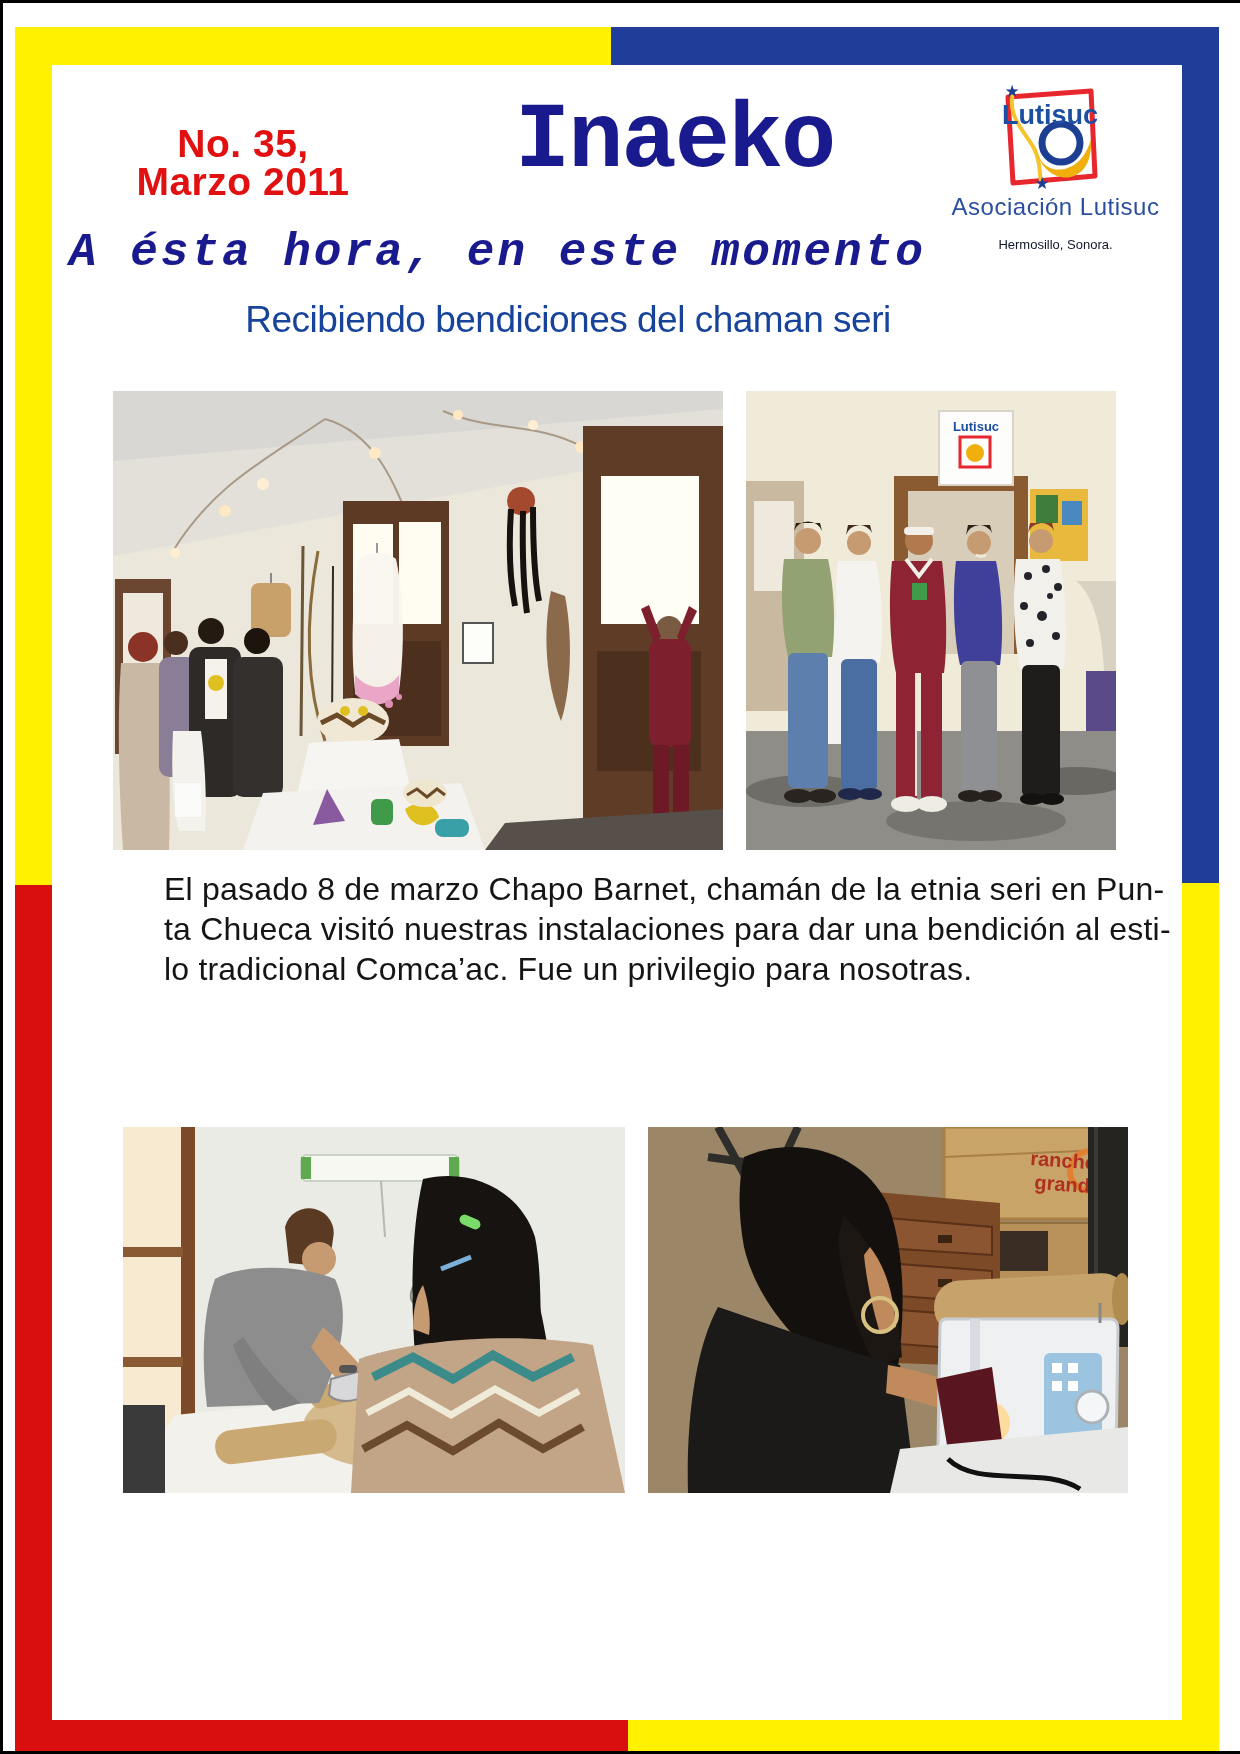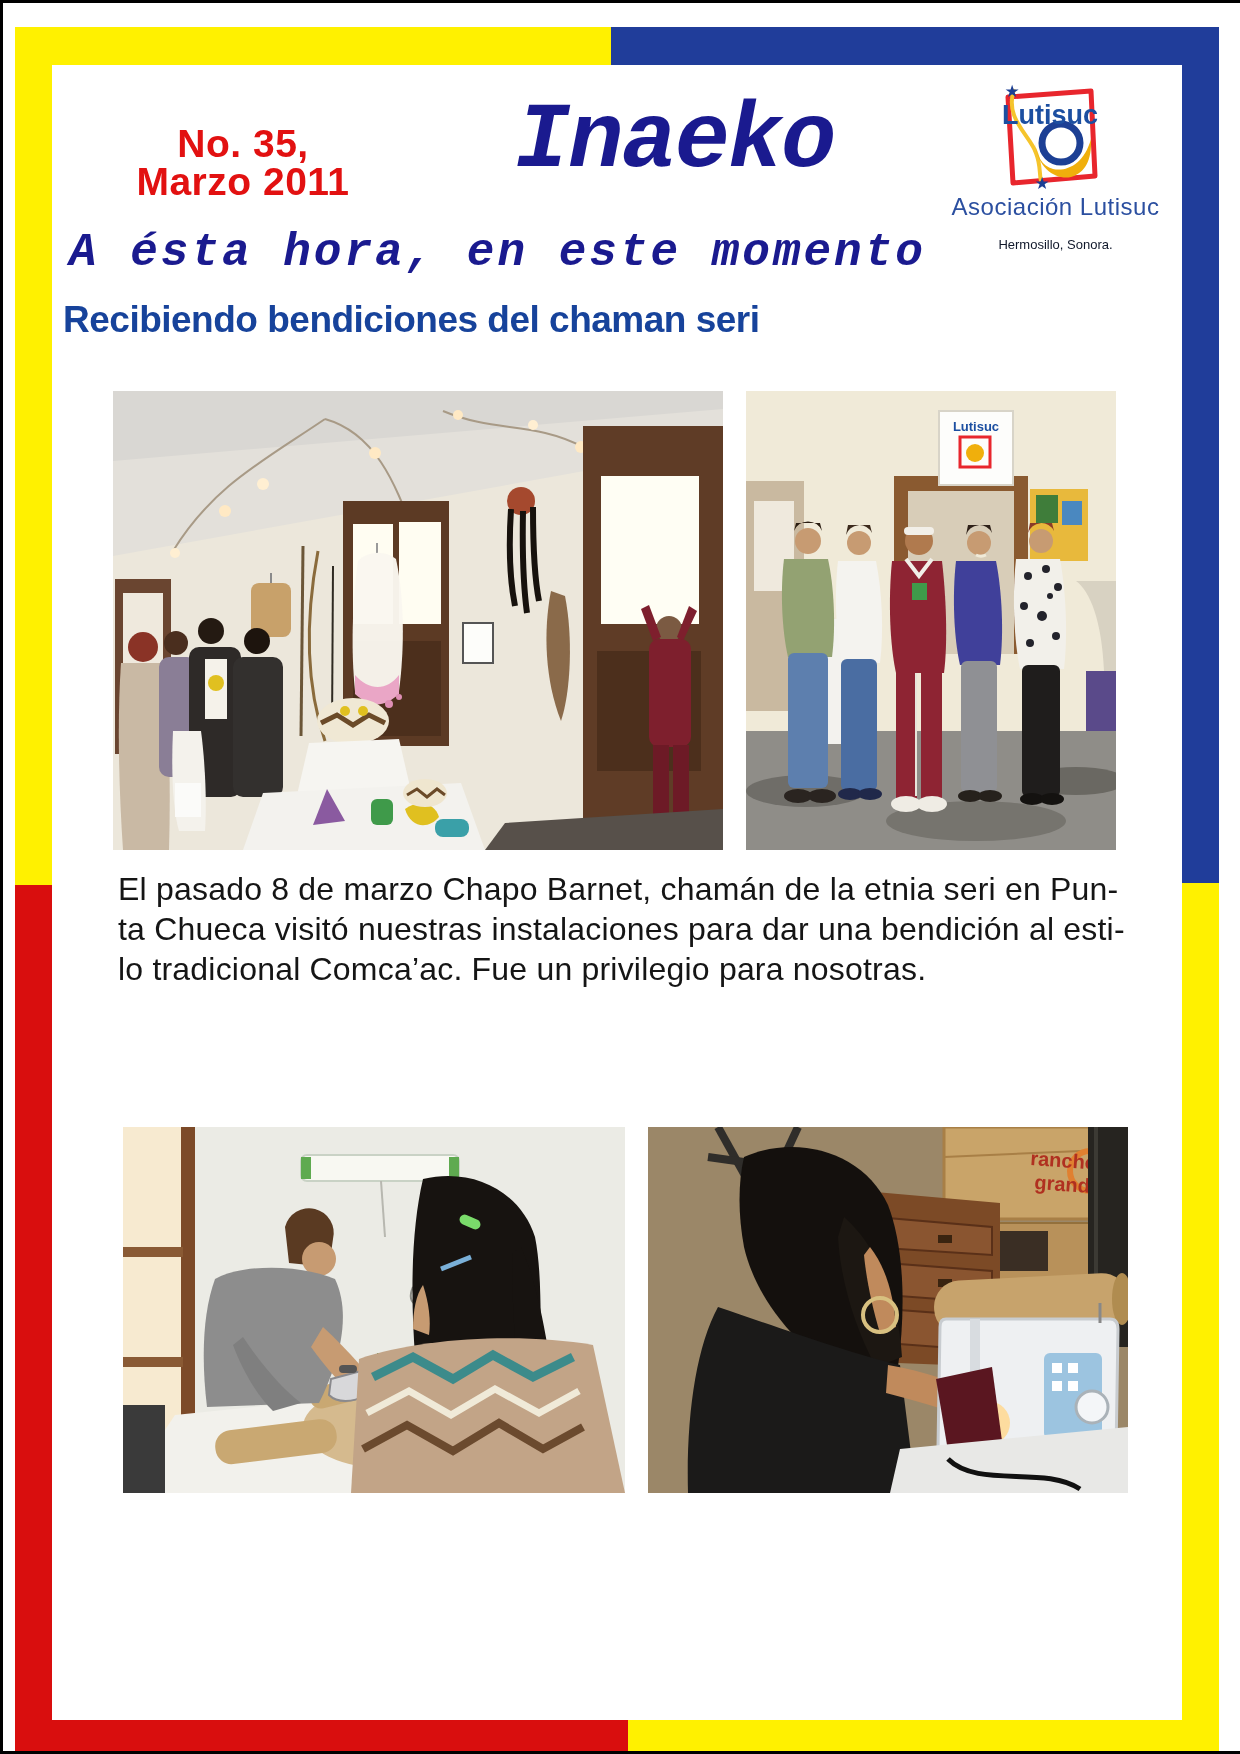--- a/index.html
+++ b/index.html
@@ -13,43 +13,43 @@
   .band.yellow{background:#FFF100;}
   .band.blue{background:#203D9A;}
   .band.red{background:#D90E0E;}
 
   .issue{
     position:absolute;left:130px;top:122px;width:220px;text-align:center;
     color:#E21111;font-weight:bold;font-size:39px;line-height:38px;letter-spacing:0.5px;
   }
   .title{
     position:absolute;left:512px;top:86px;
-    font-family:"Liberation Mono",monospace;font-style:italic;font-weight:bold;
+    font-family:"Liberation Mono",monospace;font-weight:bold;
     font-size:92px;color:#1A1A8F;letter-spacing:-2px;white-space:nowrap;
   }
   .subtitle{
     position:absolute;left:66px;top:224px;
     font-family:"Liberation Mono",monospace;font-style:italic;font-weight:bold;
     font-size:46px;color:#1A1A8F;letter-spacing:3px;white-space:nowrap;
   }
   .logo{position:absolute;left:935px;top:70px;width:235px;text-align:center;}
   .logo-org{font-size:24px;color:#2B4FA0;margin-top:-2px;letter-spacing:0.5px;}
   .logo-loc{font-size:13px;color:#0f172a;margin-top:16px;}
 
   .h1{
-    position:absolute;left:60px;top:296px;width:1010px;text-align:left;
-    font-size:37px;font-weight:bold;color:#17439B;white-space:pre-wrap;letter-spacing:-0.5px;
+    position:absolute;left:60px;top:296px;width:1010px;text-align:center;
+    font-size:37px;font-weight:normal;color:#17439B;white-space:pre-wrap;letter-spacing:-0.5px;
   }
   .h2{
     position:absolute;left:130px;top:1020px;width:1000px;text-align:center;
     font-size:40px;font-weight:bold;color:#8E1111;white-space:pre-wrap;letter-spacing:-0.5px;
   }
   .para{
     position:absolute;font-size:32px;line-height:40px;color:#151515;
-    white-space:pre-line;letter-spacing:0.2px;
+    white-space:pre-line;letter-spacing:0.2px;margin-left:46px;
   }
   .para1{left:115px;top:866px;width:1030px;}
   .para2{left:112px;top:1504px;width:1050px;line-height:41px;}
 
   .photo{position:absolute;overflow:hidden;background:#ddd;}
   .photo svg{display:block;width:100%;height:100%;}
   .ph1{left:110px;top:388px;width:610px;height:459px;}
   .ph2{left:743px;top:388px;width:370px;height:459px;}
   .ph3{left:120px;top:1124px;width:502px;height:366px;}
   .ph4{left:645px;top:1124px;width:480px;height:366px;}

